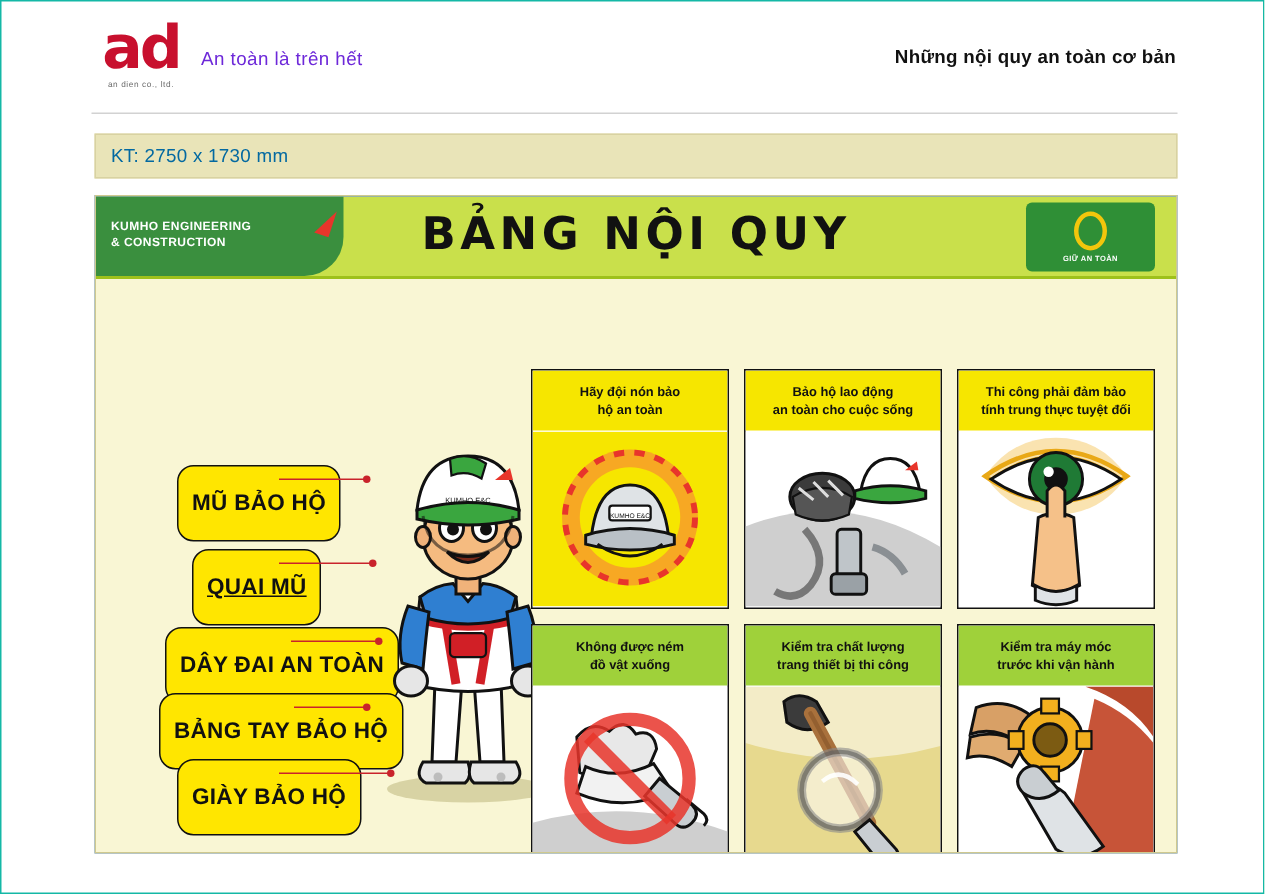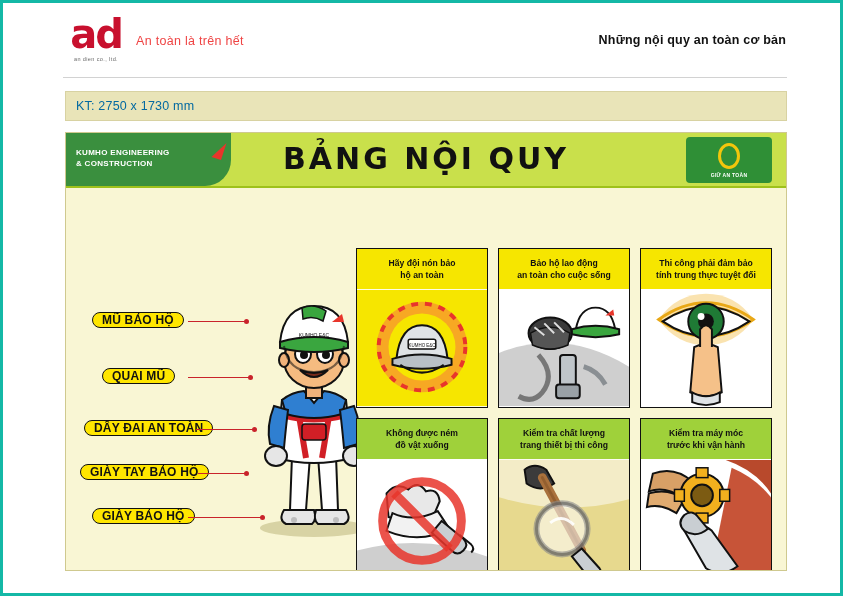--- a/index.html
+++ b/index.html
@@ -6,21 +6,21 @@
   body{
     width:843px;height:596px;
     background:#ffffff;
     font-family:"Liberation Sans", sans-serif;
     overflow:hidden;
   }
   .page{
     position:relative;
     width:843px;height:596px;
     box-sizing:border-box;
-    border:3px solid #14b8a6;
+    border:1px solid #14b8a6;
     background:#ffffff;
   }
 
   
   .header{
     position:absolute;left:0;top:0;width:843px;height:72px;
   }
   .logo-wrap{
     position:absolute;left:62px;top:12px;width:62px;height:52px;
     text-align:center;
@@ -28,21 +28,21 @@
   .logo-mark{
     font-family:"DejaVu Sans", sans-serif;
     font-size:40px;line-height:38px;font-weight:bold;
     color:#c8102e;letter-spacing:-2px;
   }
   .logo-sub{
     font-size:5.5px;color:#6a6a6a;letter-spacing:.4px;margin-top:3px;
   }
   .slogan{
     position:absolute;left:133px;top:31px;
-    font-size:12.5px;color:#ef4444;letter-spacing:.3px;
+    font-size:12.5px;color:#6d28d9;letter-spacing:.3px;
   }
   .doc-title{
     position:absolute;right:60px;top:30px;
     font-size:12.5px;color:#111;font-weight:bold;letter-spacing:.2px;
   }
   .hr-line{
     position:absolute;left:60px;top:74px;width:724px;height:1px;background:#d2d2d2;
   }
 
   
@@ -102,22 +102,22 @@
   }
 
   .poster-body{
     position:relative;width:100%;height:382px;background:#f9f6d4;
   }
 
   
   .label-chip{
     position:absolute;
     background:#ffe600;border:1.5px solid #111;border-radius:11px;
-    font-size:12px;font-weight:bold;color:#111;
-    padding:0 9px;white-space:nowrap;letter-spacing:.2px;
+    font-size:15px;font-weight:bold;color:#111;
+    padding:16px 9px;white-space:nowrap;letter-spacing:.2px;margin-left:28px;
   }
   .leader{
     position:absolute;height:1px;background:#c9232b;
   }
   .leader-dot{
     position:absolute;width:5px;height:5px;border-radius:50%;background:#c9232b;
   }
 
   .mascot{position:absolute;left:178px;top:100px;width:140px;height:250px;}
 
@@ -172,29 +172,29 @@
         <div class="seal-cap">GIỮ AN TOÀN</div>
       </div>
     </div>
 
     <div class="poster-body">
 
       <div class="label-chip" style="left:26px;top:124px;">MŨ BẢO HỘ</div>
       <div class="leader" style="left:122px;top:133px;width:58px;"></div>
       <div class="leader-dot" style="left:178px;top:131px;"></div>
 
-      <div class="label-chip" style="left:36px;top:180px;">QUAI  MŨ</div>
+      <div class="label-chip" style="left:36px;top:180px;text-decoration:underline;">QUAI  MŨ</div>
       <div class="leader" style="left:122px;top:189px;width:62px;"></div>
       <div class="leader-dot" style="left:182px;top:187px;"></div>
 
       <div class="label-chip" style="left:18px;top:232px;">DÂY ĐAI AN TOÀN</div>
       <div class="leader" style="left:130px;top:241px;width:58px;"></div>
       <div class="leader-dot" style="left:186px;top:239px;"></div>
 
-      <div class="label-chip" style="left:14px;top:276px;">GIÀY TAY BẢO HỘ</div>
+      <div class="label-chip" style="left:14px;top:276px;">BẢNG TAY BẢO HỘ</div>
       <div class="leader" style="left:132px;top:285px;width:48px;"></div>
       <div class="leader-dot" style="left:178px;top:283px;"></div>
 
       <div class="label-chip" style="left:26px;top:320px;">GIÀY BẢO HỘ</div>
       <div class="leader" style="left:122px;top:329px;width:74px;"></div>
       <div class="leader-dot" style="left:194px;top:327px;"></div>
 
       <div class="mascot">
         <svg class="art-svg" viewBox="0 0 140 250">
 

